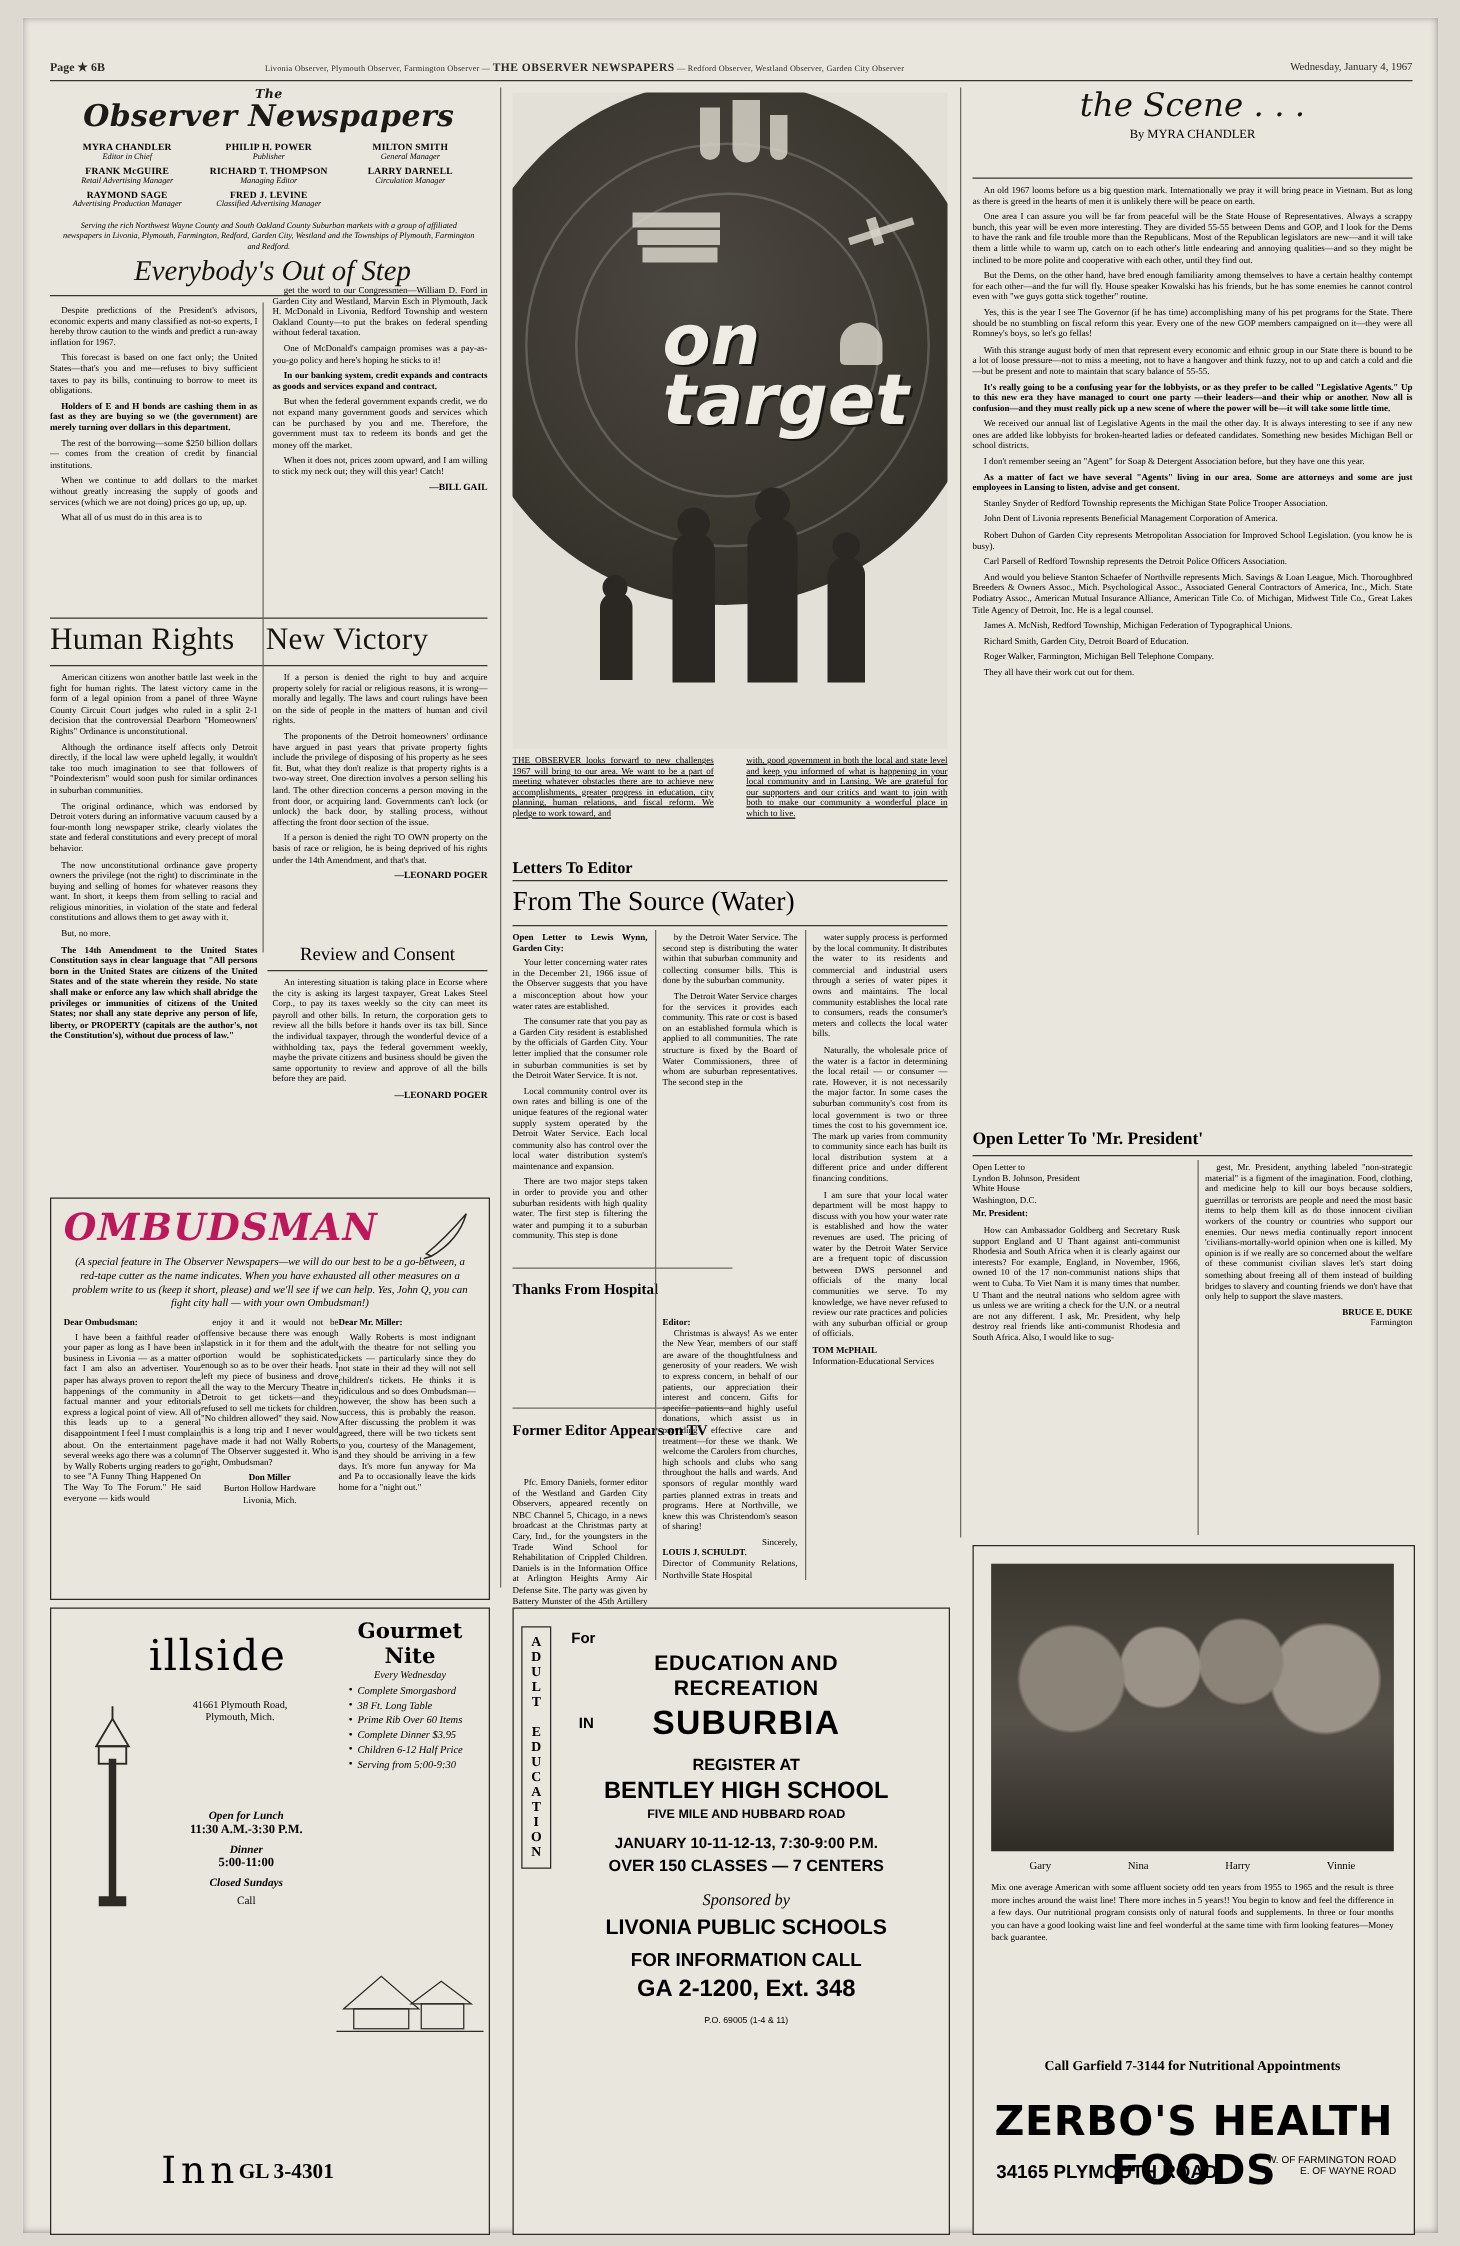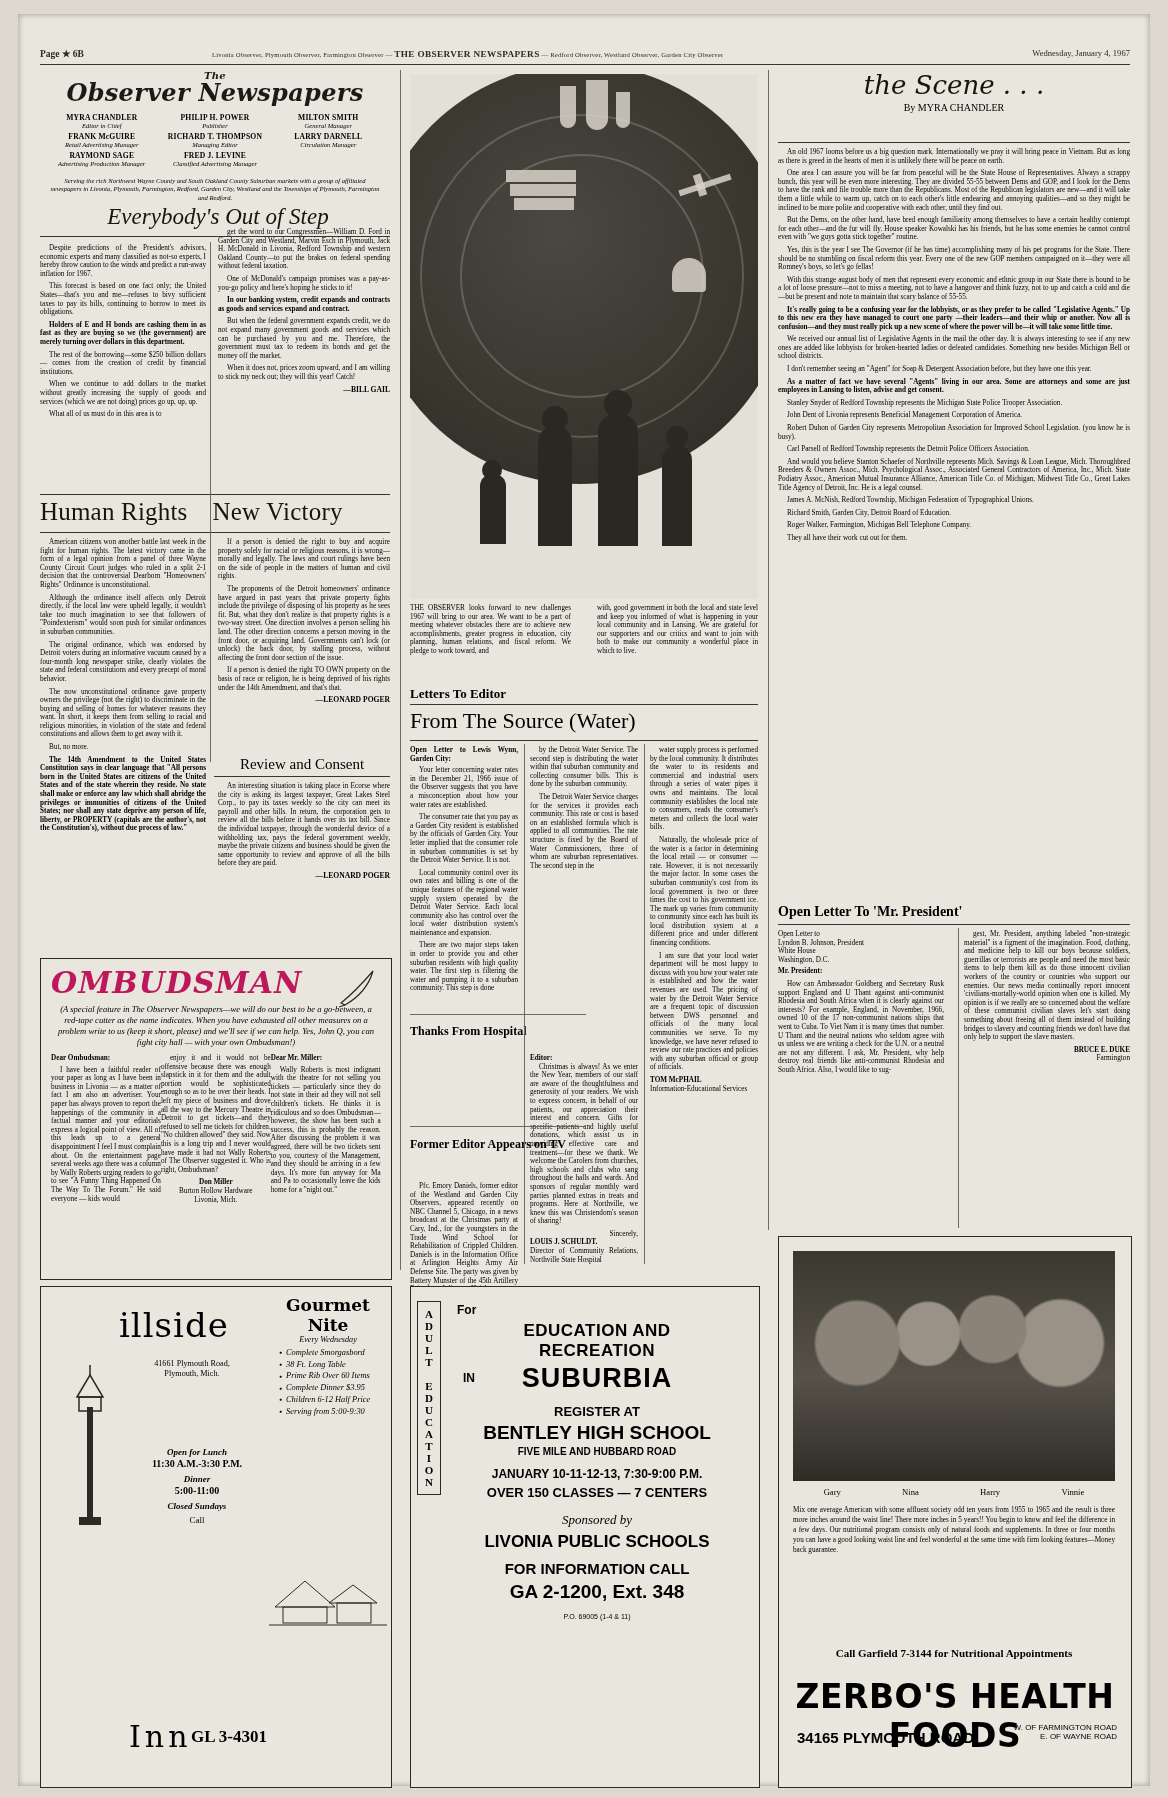--- a/index.html
+++ b/index.html
@@ -277,33 +277,34 @@
 
     <div class="flask" style="left:150px;top:12px;width:16px;height:42px;border-radius:0 0 8px 8px;"></div>
     <div class="flask" style="left:176px;top:6px;width:22px;height:50px;border-radius:0 0 11px 11px;"></div>
     <div class="flask" style="left:206px;top:18px;width:14px;height:36px;border-radius:0 0 7px 7px;"></div>
     <div class="book" style="left:96px;top:96px;width:70px;height:12px;"></div>
     <div class="book" style="left:100px;top:110px;width:66px;height:12px;"></div>
     <div class="book" style="left:104px;top:124px;width:60px;height:12px;"></div>
     <div class="plane" style="left:268px;top:108px;width:54px;height:6px;transform:rotate(-18deg);"></div>
     <div class="plane" style="left:286px;top:100px;width:8px;height:22px;transform:rotate(-18deg);"></div>
     <div class="bell" style="left:262px;top:184px;width:34px;height:34px;border-radius:18px 18px 4px 4px;"></div>
+    <div class="ontarget">on target</div>
 
     <div class="silh" style="left:70px;top:400px;width:26px;height:70px;border-radius:12px 12px 0 0;"></div>
     <div class="silh" style="left:72px;top:386px;width:20px;height:20px;border-radius:50%;"></div>
     <div class="silh" style="left:128px;top:352px;width:34px;height:120px;border-radius:16px 16px 0 0;"></div>
     <div class="silh" style="left:132px;top:332px;width:26px;height:26px;border-radius:50%;"></div>
     <div class="silh" style="left:188px;top:340px;width:40px;height:132px;border-radius:18px 18px 0 0;"></div>
     <div class="silh" style="left:194px;top:316px;width:28px;height:28px;border-radius:50%;"></div>
     <div class="silh" style="left:252px;top:372px;width:30px;height:100px;border-radius:14px 14px 0 0;"></div>
     <div class="silh" style="left:256px;top:352px;width:22px;height:22px;border-radius:50%;"></div>
   </div>
 
   <div class="artcap">
-    <div style="display:flex;gap:26px;">
+    <div style="display:flex;gap:26px;text-decoration:underline;">
       <div class="tiny just" style="width:168px;">THE OBSERVER looks forward to new challenges 1967 will bring to our area. We want to be a part of meeting whatever obstacles there are to achieve new accomplishments, greater progress in education, city planning, human relations, and fiscal reform. We pledge to work toward, and</div>
       <div class="tiny just" style="width:168px;">with, good government in both the local and state level and keep you informed of what is happening in your local community and in Lansing. We are grateful for our supporters and our critics and want to join with both to make our community a wonderful place in which to live.</div>
     </div>
   </div>
 
   <div class="h-letters">Letters To Editor</div>
   <div class="hr-letters"></div>
   <div class="h-source">From The Source (Water)</div>
   <div class="hr-source"></div>
 

